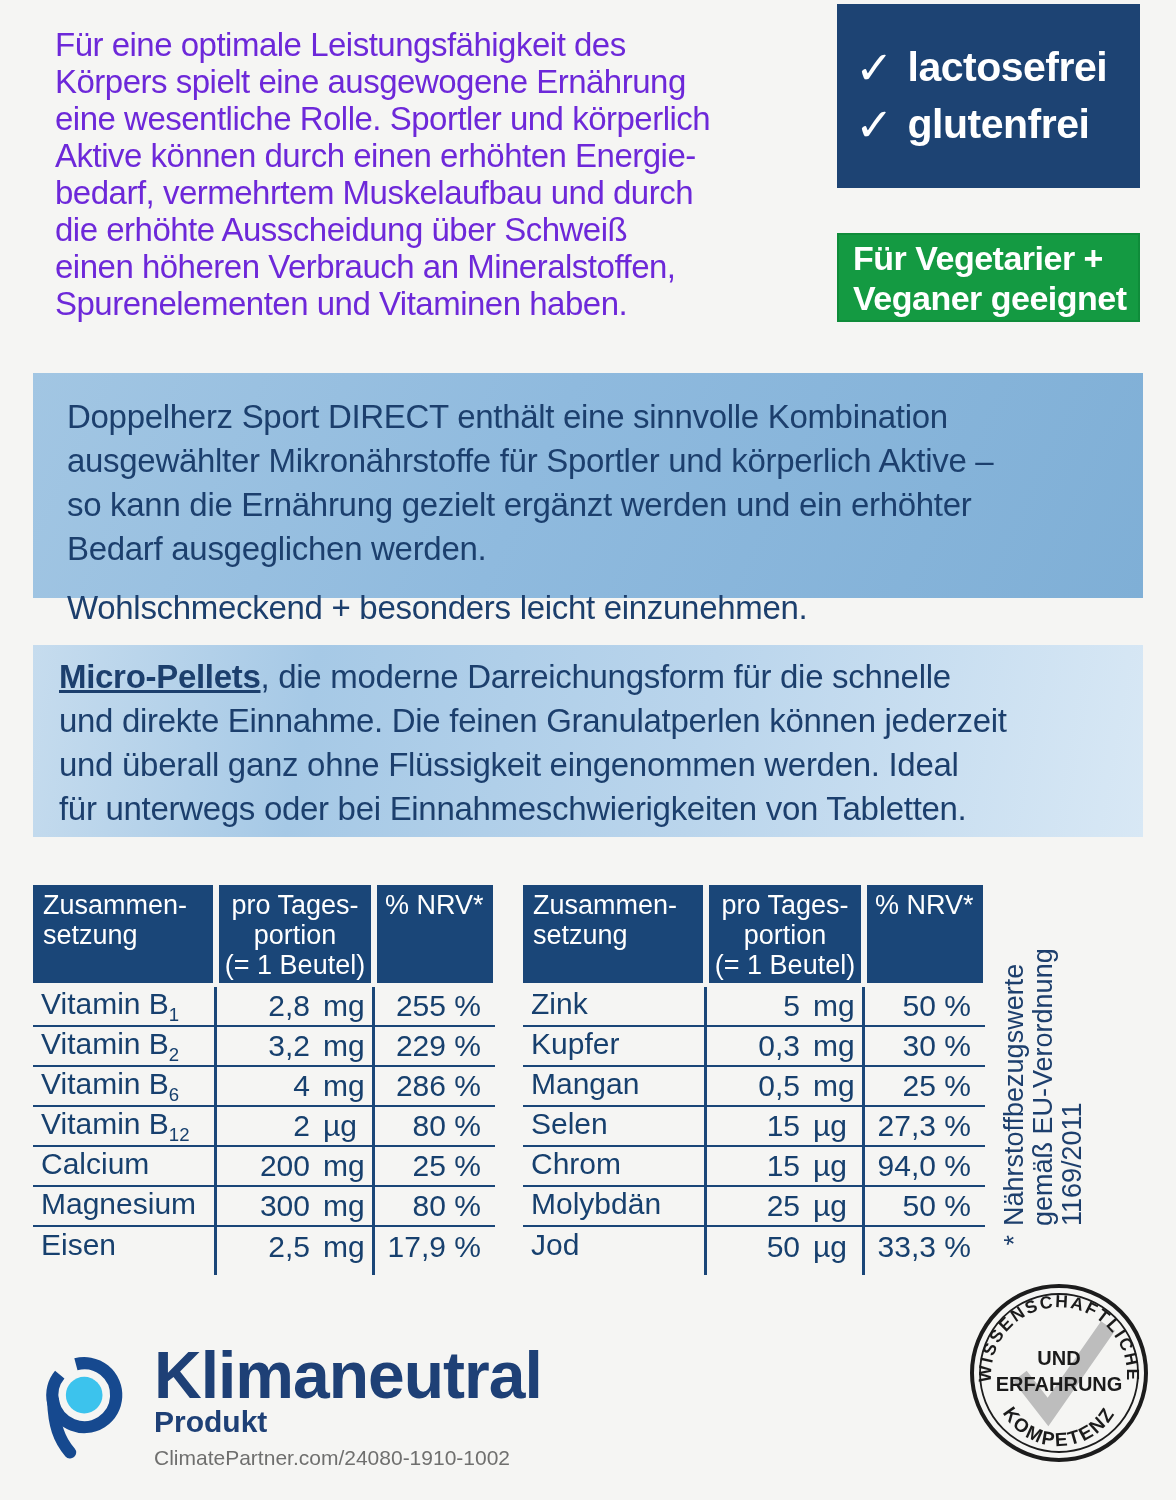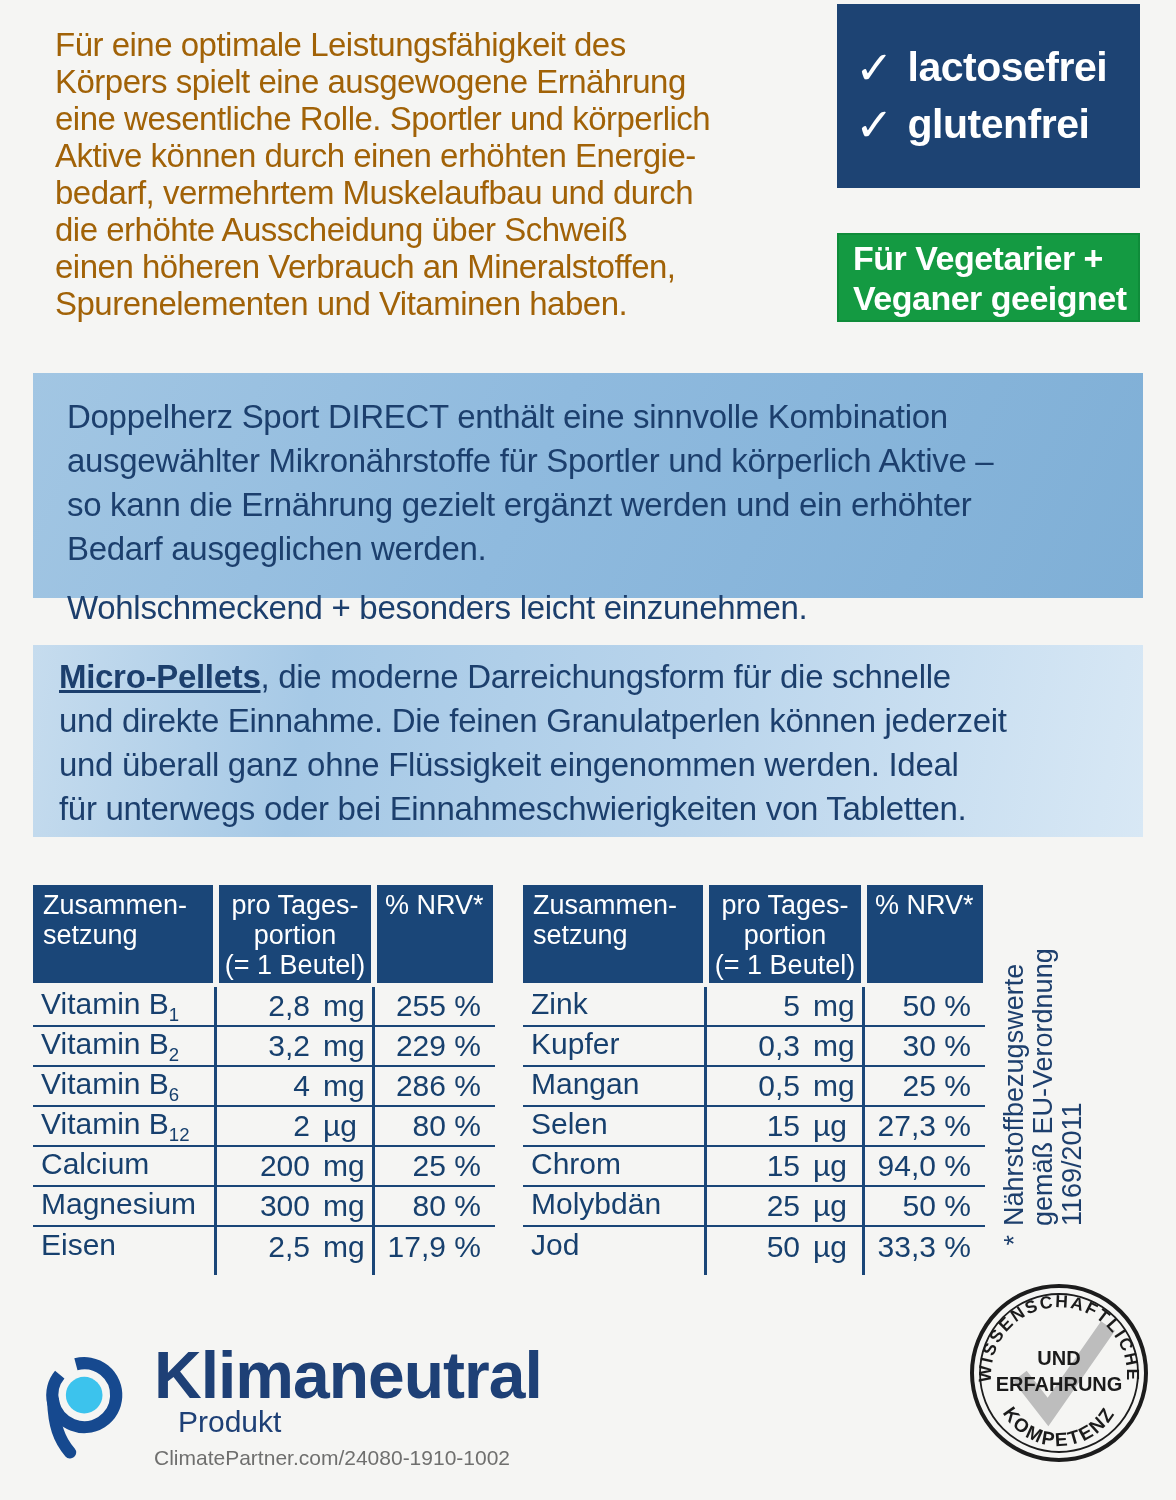--- a/index.html
+++ b/index.html
@@ -3,21 +3,21 @@
 <meta charset="utf-8">
 <style>
   html,body{margin:0;padding:0;}
   .page{
     position:relative;width:1176px;height:1500px;background:#f5f5f3;
     font-family:"Liberation Sans",sans-serif;overflow:hidden;
   }
   
   .intro{
     position:absolute;left:55px;top:26px;width:740px;
-    color:#a16207;font-size:33px;line-height:37px;letter-spacing:-0.5px;
+    color:#6d28d9;font-size:33px;line-height:37px;letter-spacing:-0.5px;
     white-space:pre-line;
   }
   
   .badge-blue{
     position:absolute;left:837px;top:4px;width:303px;height:184px;
     background:#1d4373;color:#ffffff;display:flex;flex-direction:column;
     justify-content:center;gap:10px;padding-left:18px;box-sizing:border-box;
   }
   .badge-row{display:flex;align-items:center;gap:14px;}
   .check{font-family:"DejaVu Sans",sans-serif;font-size:46px;font-weight:400;line-height:1;}
@@ -72,21 +72,21 @@
   .footnote{
     position:absolute;left:877px;top:1038px;width:330px;height:85px;
     transform:rotate(-90deg);display:flex;gap:9px;
     color:#1d3f6d;font-size:27px;line-height:29px;
   }
   .footnote .lines{white-space:pre-line;}
   
   .climate{position:absolute;left:40px;top:1346px;display:flex;align-items:flex-start;}
   .climate .ctext{margin-left:20px;}
   .climate .ctitle{color:#1e4076;font-size:66px;font-weight:bold;line-height:58px;letter-spacing:-1px;}
-  .climate .csub{color:#1e4076;font-size:30px;font-weight:normal;line-height:32px;margin-top:2px;margin-left:24px;}
+  .climate .csub{color:#1e4076;font-size:30px;font-weight:bold;line-height:32px;margin-top:2px;}
   .climate .curl{color:#6f6f6e;font-size:21px;line-height:23px;margin-top:8px;}
   
   .seal{position:absolute;left:968px;top:1282px;}
 </style>
 </head>
 <body>
 
 <div class="page">
 
   <div class="intro">Für eine optimale Leistungsfähigkeit des

